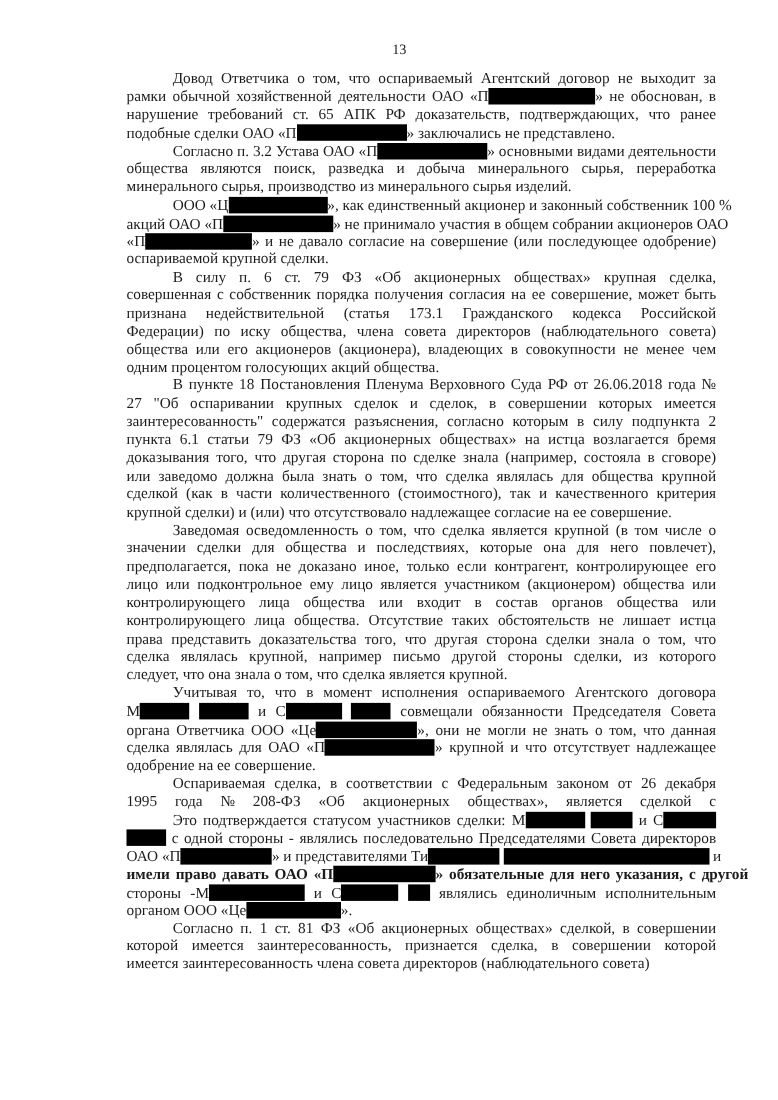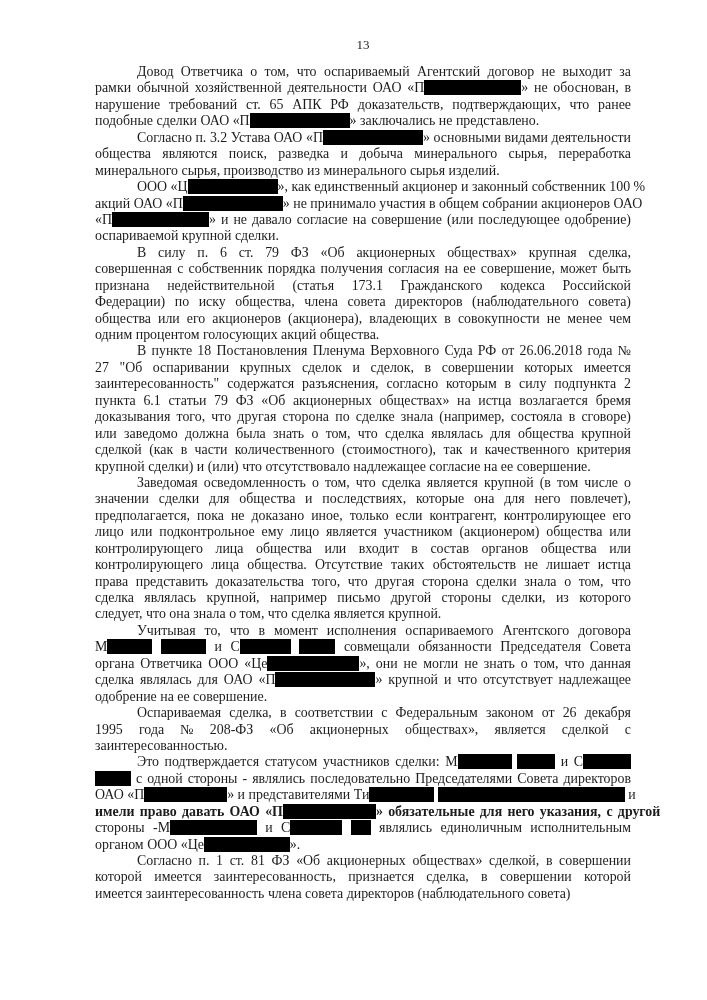--- a/index.html
+++ b/index.html
@@ -36,21 +36,21 @@
     display:inline-block;
     height:15px;
     vertical-align:-3px;
   }
 </style>
 </head>
 <body>
 
 <div class="page">
   <div class="page-number">13</div>
-  <div class="doc-body" style="color: rgb(28, 28, 28);">
+  <div class="doc-body" style="color: rgb(28, 28, 28); margin-left: 20px;">
       <div class="para">
         <div class="line first" style="word-spacing: 3.90313px;"><span>Довод Ответчика о том, что оспариваемый Агентский договор не выходит за</span></div>
         <div class="line" style="word-spacing: 2.32227px;"><span>рамки обычной хозяйственной деятельности ОАО «П<span class="redact" style="width: 97px; background: rgb(0, 0, 0);"></span>» не обоснован, в</span></div>
         <div class="line" style="word-spacing: 5.34028px;"><span>нарушение требований ст. 65 АПК РФ доказательств, подтверждающих, что ранее</span></div>
         <div class="line last"><span>подобные сделки ОАО «П<span class="redact" style="width: 100px; background: rgb(0, 0, 0);"></span>» заключались не представлено.</span></div>
       </div>
       <div class="para">
         <div class="line first" style="word-spacing: 0.103516px;"><span>Согласно п. 3.2 Устава ОАО «П<span class="redact" style="width: 100px; background: rgb(0, 0, 0);"></span>» основными видами деятельности</span></div>
         <div class="line" style="word-spacing: 7.88086px;"><span>общества являются поиск, разведка и добыча минерального сырья, переработка</span></div>
         <div class="line last"><span>минерального сырья, производство из минерального сырья изделий.</span></div>
@@ -93,21 +93,20 @@
       <div class="para">
         <div class="line first" style="word-spacing: 5.44922px;"><span>Учитывая то, что в момент исполнения оспариваемого Агентского договора</span></div>
         <div class="line" style="word-spacing: 5.10156px;"><span>М<span class="redact" style="width: 45px; background: rgb(0, 0, 0);"></span> <span class="redact" style="width: 45px; background: rgb(0, 0, 0);"></span> и С<span class="redact" style="width: 51px; background: rgb(0, 0, 0);"></span> <span class="redact" style="width: 36px; background: rgb(0, 0, 0);"></span> совмещали обязанности Председателя Совета</span></div>
         <div class="line" style="word-spacing: 2.49089px;"><span>органа Ответчика ООО «Це<span class="redact" style="width: 92px; background: rgb(0, 0, 0);"></span>», они не могли не знать о том, что данная</span></div>
         <div class="line" style="word-spacing: 2.44444px;"><span>сделка являлась для ОАО «П<span class="redact" style="width: 100px; background: rgb(0, 0, 0);"></span>» крупной и что отсутствует надлежащее</span></div>
         <div class="line last"><span>одобрение на ее совершение.</span></div>
       </div>
       <div class="para">
         <div class="line first" style="word-spacing: 4.67188px;"><span>Оспариваемая сделка, в соответствии с Федеральным законом от 26 декабря</span></div>
         <div class="line" style="word-spacing: 12.7587px;"><span>1995 года № 208-ФЗ «Об акционерных обществах», является сделкой с</span></div>
-        <div class="line last"><span>заинтересованностью.</span></div>
       </div>
       <div class="para">
         <div class="line first" style="word-spacing: 2.10547px;"><span>Это подтверждается статусом участников сделки: М<span class="redact" style="width: 54px; background: rgb(0, 0, 0);"></span> <span class="redact" style="width: 38px; background: rgb(0, 0, 0);"></span> и С<span class="redact" style="width: 48px; background: rgb(0, 0, 0);"></span></span></div>
         <div class="line" style="word-spacing: 1.59201px;"><span><span class="redact" style="width: 36px; background: rgb(0, 0, 0);"></span> с одной стороны - являлись последовательно Председателями Совета директоров</span></div>
         <div class="line"><span>ОАО «П<span class="redact" style="width: 83px; background: rgb(0, 0, 0);"></span>» и представителями Ти<span class="redact" style="width: 65px; background: rgb(0, 0, 0);"></span> <span class="redact" style="width: 187px; background: rgb(0, 0, 0);"></span> и</span></div>
         <div class="line" style="word-spacing: 1.83281px; font-weight: bold;"><span>имели право давать ОАО «П<span class="redact" style="width: 93px; background: rgb(0, 0, 0);"></span>» обязательные для него указания, с другой</span></div>
         <div class="line" style="word-spacing: 4.87723px;"><span>стороны -М<span class="redact" style="width: 87px; background: rgb(0, 0, 0);"></span> и С<span class="redact" style="width: 52px; background: rgb(0, 0, 0);"></span> <span class="redact" style="width: 20px; background: rgb(0, 0, 0);"></span> являлись единоличным исполнительным</span></div>
         <div class="line last"><span>органом ООО «Це<span class="redact" style="width: 86px; background: rgb(0, 0, 0);"></span>».</span></div>
       </div>
       <div class="para">

